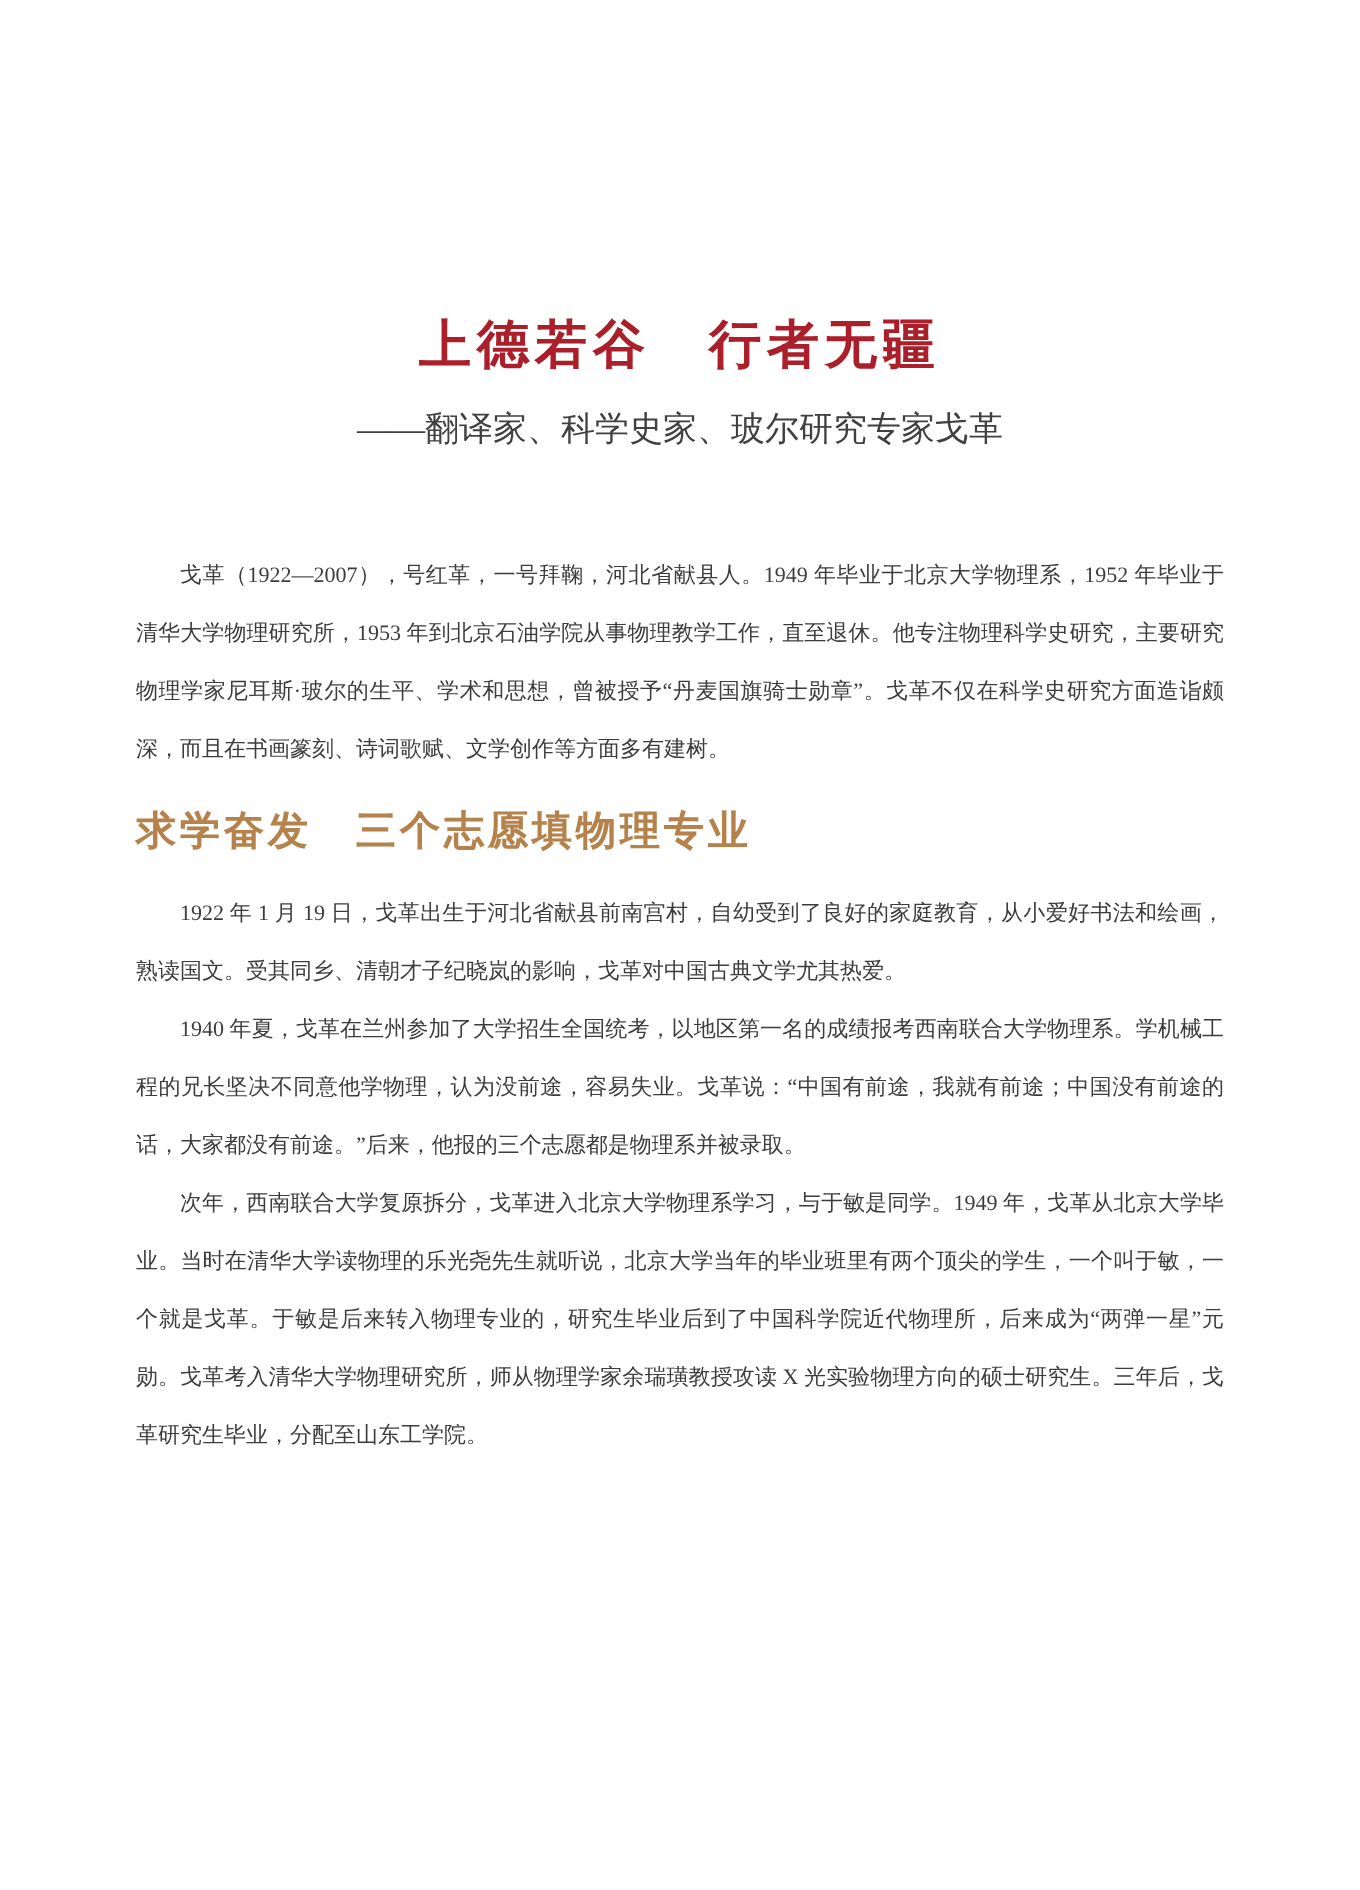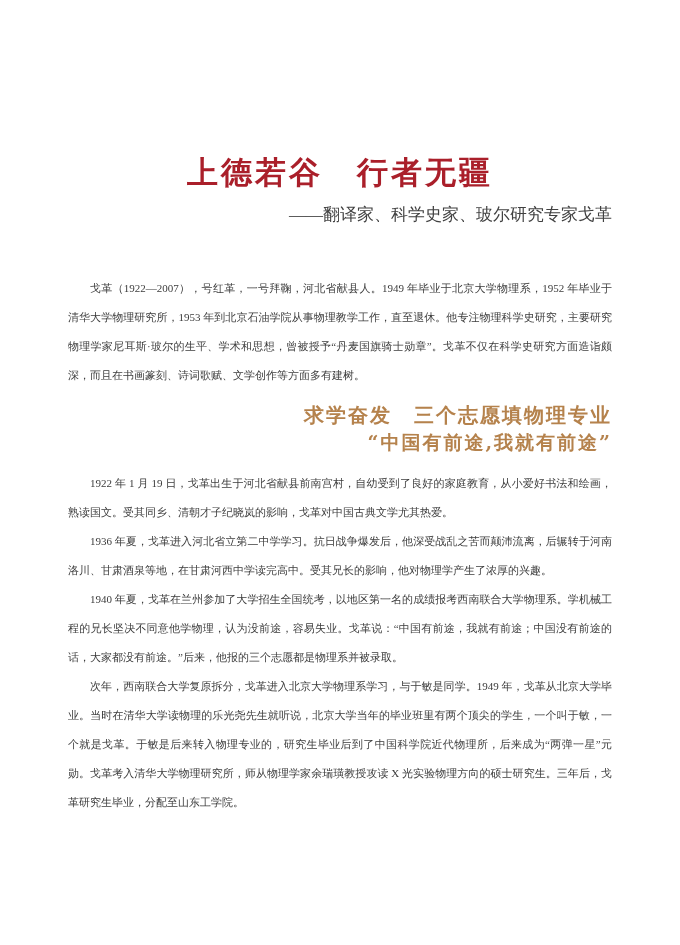--- a/index.html
+++ b/index.html
@@ -14,50 +14,50 @@
     margin: 0 auto;
     background: #ffffff;
     overflow: hidden;
     font-family: "Liberation Serif", "DejaVu Serif", serif;
     color: #3a3a3a;
   }
   .doc-title {
     margin: 0;
     padding-top: 156px;
     text-align: center;
-    font-size: 31px;
+    font-size: 26px;
     line-height: 34px;
     font-weight: bold;
     letter-spacing: 3px;
     color: #aa1f2a;
   }
   .doc-subtitle {
     margin: 14px 68px 0 68px;
-    text-align: right;
+    text-align: center;
     font-size: 17px;
     line-height: 22px;
     color: #404040;
   }
   .body-block {
     margin: 0 68px;
     font-size: 11px;
     line-height: 29px;
     text-align: justify;
     color: #3c3c3c;
   }
   .body-block p {
     margin: 0;
     text-indent: 2em;
   }
   .intro-block {
     margin-top: 48px;
   }
   .section-heading {
     margin: 12px 68px 0 68px;
-    text-align: right;
+    text-align: left;
     color: #b5824c;
     font-weight: bold;
     font-family: "DejaVu Serif", "Liberation Serif", cursive, serif;
   }
   .section-heading .line1 {
     font-size: 20px;
     line-height: 27px;
     letter-spacing: 2px;
   }
   .section-heading .line2 {
@@ -77,23 +77,21 @@
   <h1 class="doc-title">上德若谷　行者无疆</h1>
 
   <div class="doc-subtitle">——翻译家、科学史家、玻尔研究专家戈革</div>
 
   <div class="body-block intro-block">
     <p>戈革（1922—2007），号红革，一号拜鞠，河北省献县人。1949 年毕业于北京大学物理系，1952 年毕业于清华大学物理研究所，1953 年到北京石油学院从事物理教学工作，直至退休。他专注物理科学史研究，主要研究物理学家尼耳斯·玻尔的生平、学术和思想，曾被授予“丹麦国旗骑士勋章”。戈革不仅在科学史研究方面造诣颇深，而且在书画篆刻、诗词歌赋、文学创作等方面多有建树。</p>
   </div>
 
   <div class="section-heading">
     <div class="line1">求学奋发　三个志愿填物理专业</div>
-    <div class="line2">“中国有前途,我就有前途”</div>
   </div>
 
   <div class="body-block section-body">
     <p>1922 年 1 月 19 日，戈革出生于河北省献县前南宫村，自幼受到了良好的家庭教育，从小爱好书法和绘画，熟读国文。受其同乡、清朝才子纪晓岚的影响，戈革对中国古典文学尤其热爱。</p>
-    <p>1936 年夏，戈革进入河北省立第二中学学习。抗日战争爆发后，他深受战乱之苦而颠沛流离，后辗转于河南洛川、甘肃酒泉等地，在甘肃河西中学读完高中。受其兄长的影响，他对物理学产生了浓厚的兴趣。</p>
     <p>1940 年夏，戈革在兰州参加了大学招生全国统考，以地区第一名的成绩报考西南联合大学物理系。学机械工程的兄长坚决不同意他学物理，认为没前途，容易失业。戈革说：“中国有前途，我就有前途；中国没有前途的话，大家都没有前途。”后来，他报的三个志愿都是物理系并被录取。</p>
     <p>次年，西南联合大学复原拆分，戈革进入北京大学物理系学习，与于敏是同学。1949 年，戈革从北京大学毕业。当时在清华大学读物理的乐光尧先生就听说，北京大学当年的毕业班里有两个顶尖的学生，一个叫于敏，一个就是戈革。于敏是后来转入物理专业的，研究生毕业后到了中国科学院近代物理所，后来成为“两弹一星”元勋。戈革考入清华大学物理研究所，师从物理学家余瑞璜教授攻读 X 光实验物理方向的硕士研究生。三年后，戈革研究生毕业，分配至山东工学院。</p>
   </div>
 
 </div>
 
 </body></html>

